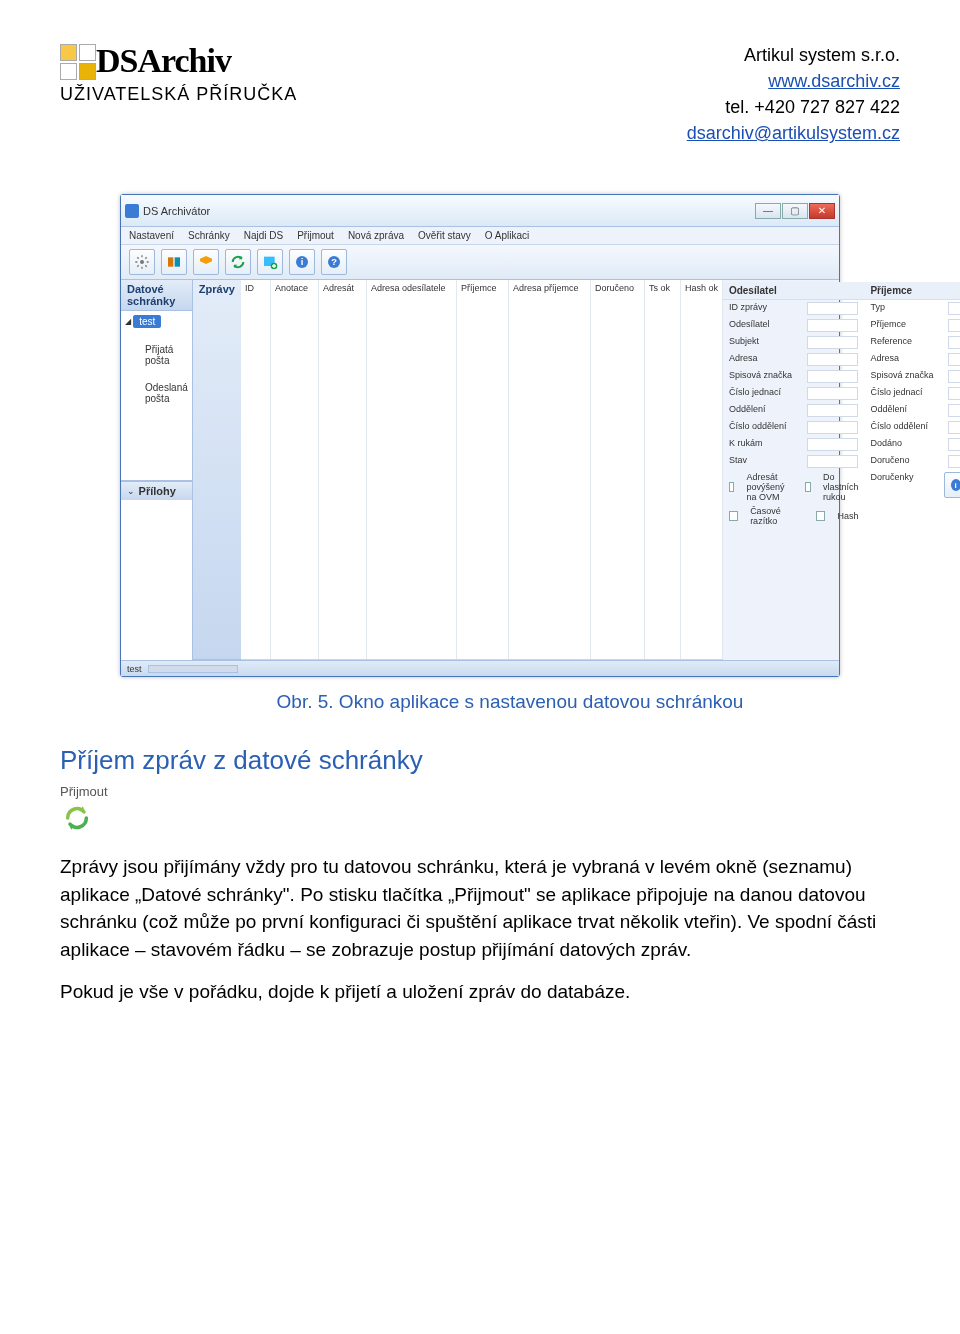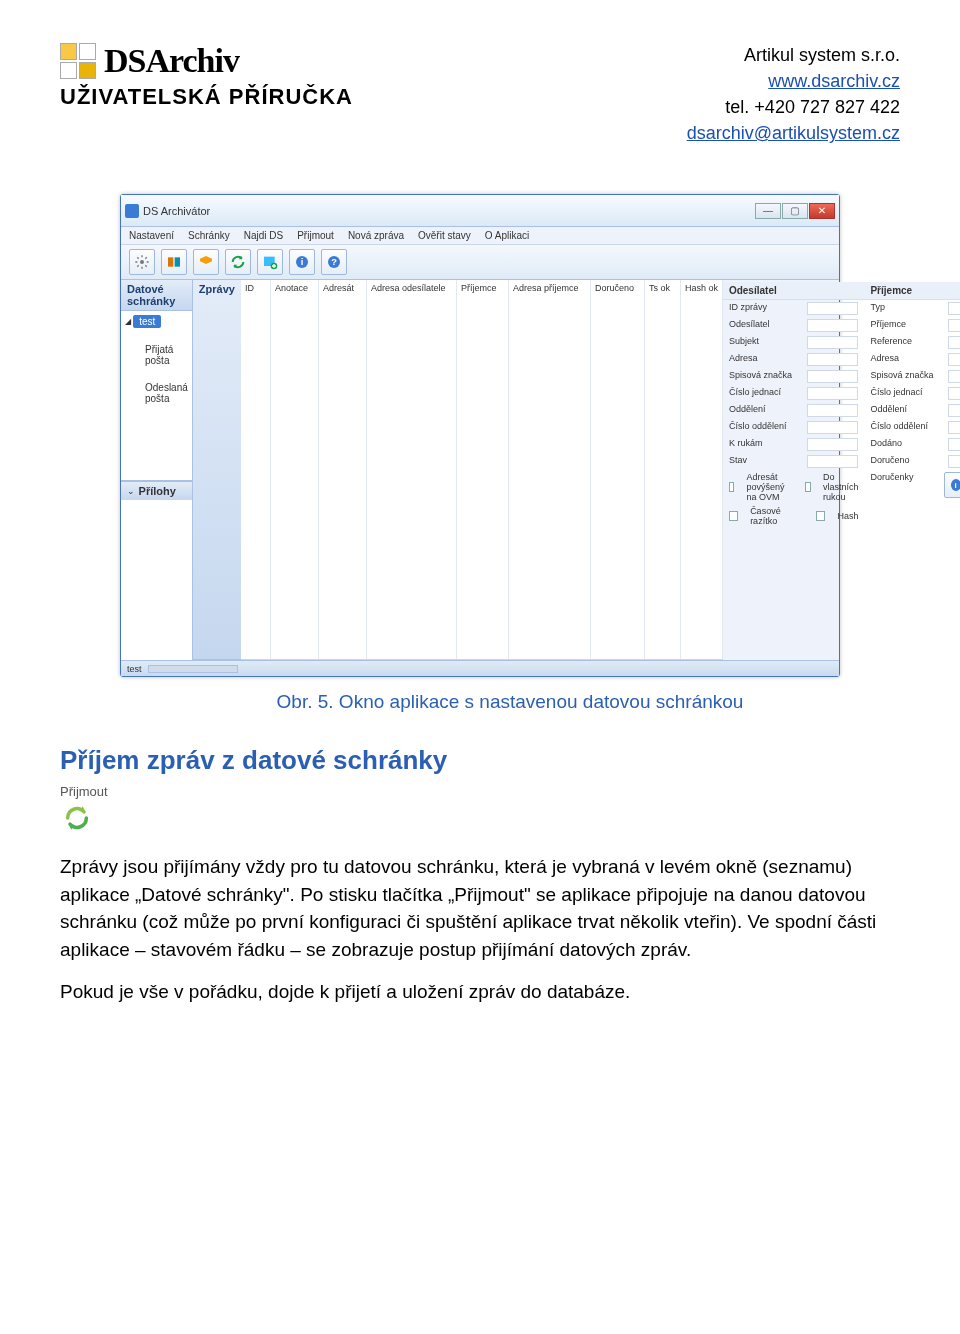--- a/index.html
+++ b/index.html
@@ -2,36 +2,36 @@
 <html><head>
 <meta charset="utf-8">
 <style>
 *{box-sizing:border-box;margin:0;padding:0}
 body{width:960px;height:1334px;background:#fff;font-family:"Trebuchet MS","Century Gothic",Arial,sans-serif;color:#000;position:relative}
 .page{padding:42px 60px 40px 60px}
 
 
 .header{display:flex;justify-content:space-between;align-items:flex-start;margin-bottom:48px}
 .header-left{display:flex;flex-direction:column}
-.logo-row{display:flex;align-items:center;gap:8px;margin-bottom:4px}
+.logo-row{display:flex;align-items:flex-end;gap:0;margin-bottom:4px}
 .logo-square{width:36px;height:36px;position:relative}
 .logo-square .q{position:absolute;width:17px;height:17px}
 .logo-square .q1{top:0;left:0;background:#f9c846;border:1px solid #aaa}
 .logo-square .q2{top:0;right:0;background:#fff;border:1px solid #aaa}
 .logo-square .q3{bottom:0;left:0;background:#fff;border:1px solid #aaa}
 .logo-square .q4{bottom:0;right:0;background:#eab308;border:1px solid #aaa}
 .logo-text{font-family:Georgia,serif;font-size:34px;font-weight:bold;letter-spacing:-1px}
-.subtitle{font-size:22px;font-weight:bold;letter-spacing:1px;font-family:"Trebuchet MS",sans-serif}
+.subtitle{font-size:18px;font-weight:normal;letter-spacing:1px;font-family:"Trebuchet MS",sans-serif}
 .header-right{text-align:right;font-size:18px;line-height:1.45}
 .link{color:#1a4fb3;text-decoration:underline}
 
 
 .para{font-size:19px;line-height:1.45;margin-bottom:14px}
 .caption{color:#2b5fb3;font-size:19px;text-align:center;margin:14px 0 32px;padding-left:60px}
-.h2{color:#2b5fb3;font-size:26px;font-weight:bold;margin-bottom:8px}
+.h2{color:#2b5fb3;font-size:26px;font-weight:normal;margin-bottom:8px}
 .btn-label-small{font-size:13px;color:#555;margin-bottom:2px}
 
 
 .win{width:720px;margin:14px auto;border:1px solid #4674b8;border-radius:3px;background:#eef3fb;box-shadow:0 0 4px rgba(0,0,0,.25);font-family:Tahoma,Arial,sans-serif;font-size:11px;color:#333}
 .win-titlebar{height:32px;background:linear-gradient(#f7fbff,#dbe9f7);border-bottom:1px solid #a9c2e3;display:flex;align-items:center;justify-content:space-between;padding:0 4px}
 .win-title-left{display:flex;align-items:center;gap:4px}
 .win-icon{width:14px;height:14px;background:#3a7bd5;border-radius:2px}
 .win-controls{display:flex;gap:1px}
 .wc{width:26px;height:16px;border:1px solid #8aa;background:linear-gradient(#f5f8fb,#d9e5f1);display:flex;align-items:center;justify-content:center;font-size:10px;color:#555}
 .wc.close{background:linear-gradient(#ed6a5a,#c43a2a);color:#fff;border-color:#a33}

